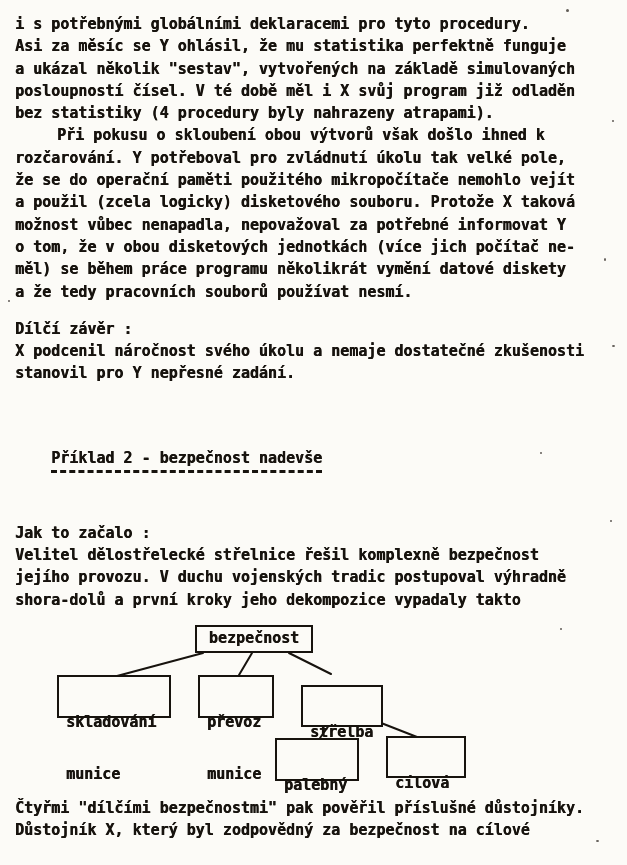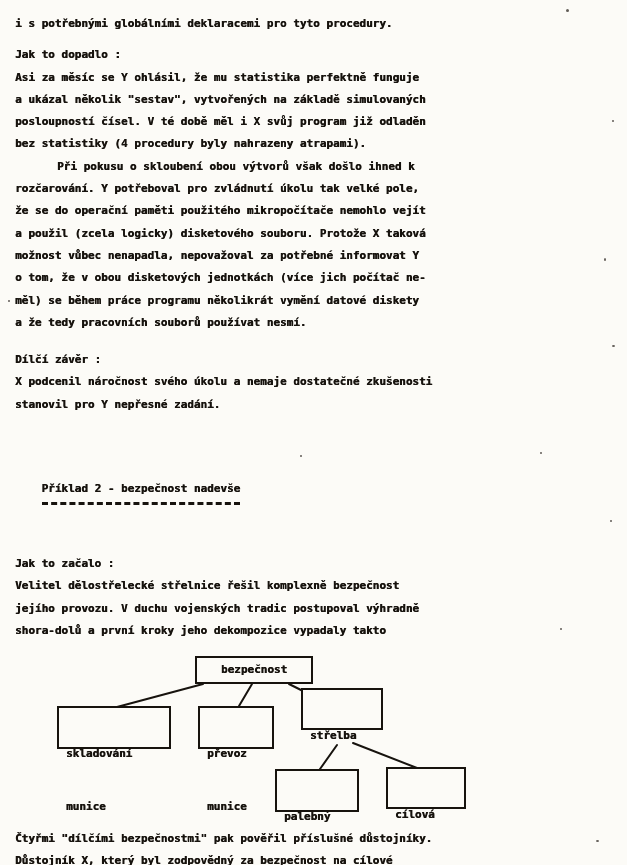--- a/index.html
+++ b/index.html
@@ -3,21 +3,21 @@
 <meta charset="utf-8">
 <style>
   html,body{margin:0;padding:0;background:#fcfbf7;}
   .page{
     position:relative;
     width:627px;height:865px;
     background:#fcfbf7;
     overflow:hidden;
     font-family:"DejaVu Sans Mono","Liberation Mono",monospace;
     font-weight:700;
-    font-size:11px;
+    font-size:15px;
     line-height:22.3px;
     color:#17130e;
     box-sizing:border-box;
     padding:13px 12px 0 15px;
   }
   .ln{white-space:pre;text-shadow:0.4px 0 0 currentColor;}
   .ln.indent{padding-left:42px;}
   .h{margin-top:9px;}
   .gap-lg{margin-top:40px;}
   .gap-md{margin-top:26px;}
@@ -51,21 +51,20 @@
 </style>
 </head>
 <body>
 
 <div class="page">
 
   <div>
     <div class="ln">i s potřebnými globálními deklaracemi pro tyto procedury.</div>
   </div>
 
-  <div class="ln h">Jak to dopadlo :</div>
   <div>
     <div class="ln">Asi za měsíc se Y ohlásil, že mu statistika perfektně funguje</div>
     <div class="ln">a ukázal několik "sestav", vytvořených na základě simulovaných</div>
     <div class="ln">posloupností čísel. V té době měl i X svůj program již odladěn</div>
     <div class="ln">bez statistiky (4 procedury byly nahrazeny atrapami).</div>
     <div class="ln indent">Při pokusu o skloubení obou výtvorů však došlo ihned k</div>
     <div class="ln">rozčarování. Y potřeboval pro zvládnutí úkolu tak velké pole,</div>
     <div class="ln">že se do operační paměti použitého mikropočítače nemohlo vejít</div>
     <div class="ln">a použil (zcela logicky) disketového souboru. Protože X taková</div>
     <div class="ln">možnost vůbec nenapadla, nepovažoval za potřebné informovat Y</div>
@@ -107,21 +106,21 @@
     <div class="dnode" style="left:57px;top:50px;width:114px;height:43px;">
       <div>skladování</div>
       <div>munice</div>
     </div>
 
     <div class="dnode" style="left:198px;top:50px;width:76px;height:43px;">
       <div>převoz</div>
       <div>munice</div>
     </div>
 
-    <div class="dnode" style="left:301px;top:32px;width:82px;height:42px;">
+    <div class="dnode" style="left:301px;top:60px;width:82px;height:42px;">
       <div>střelba</div>
     </div>
 
     <div class="dnode" style="left:275px;top:113px;width:84px;height:43px;">
       <div>palebný</div>
       
     </div>
 
     <div class="dnode" style="left:386px;top:111px;width:80px;height:42px;">
       <div>cílová</div>

